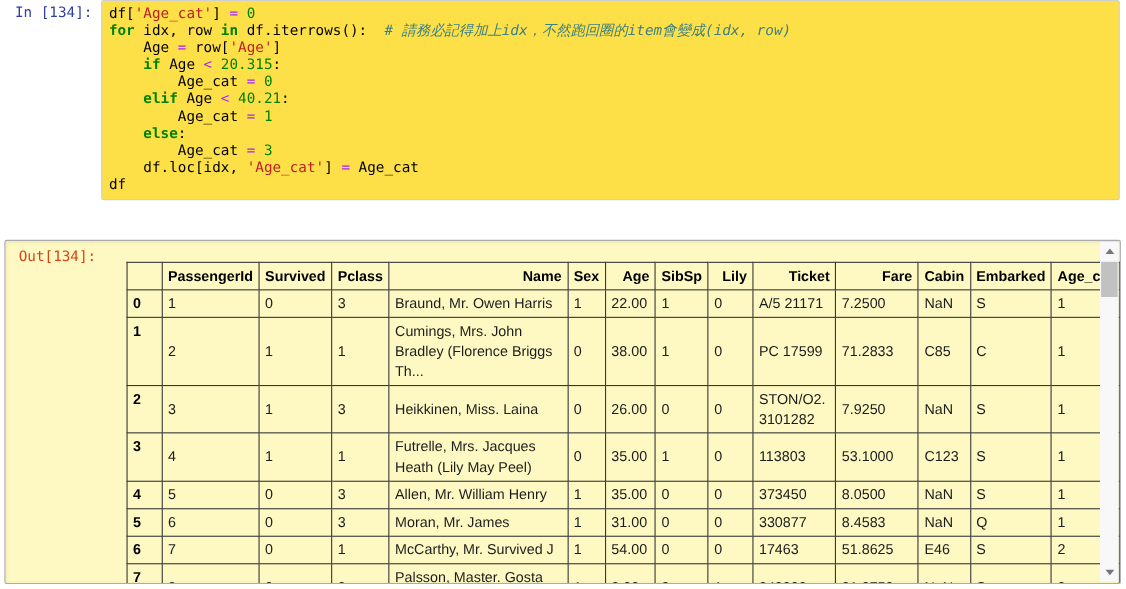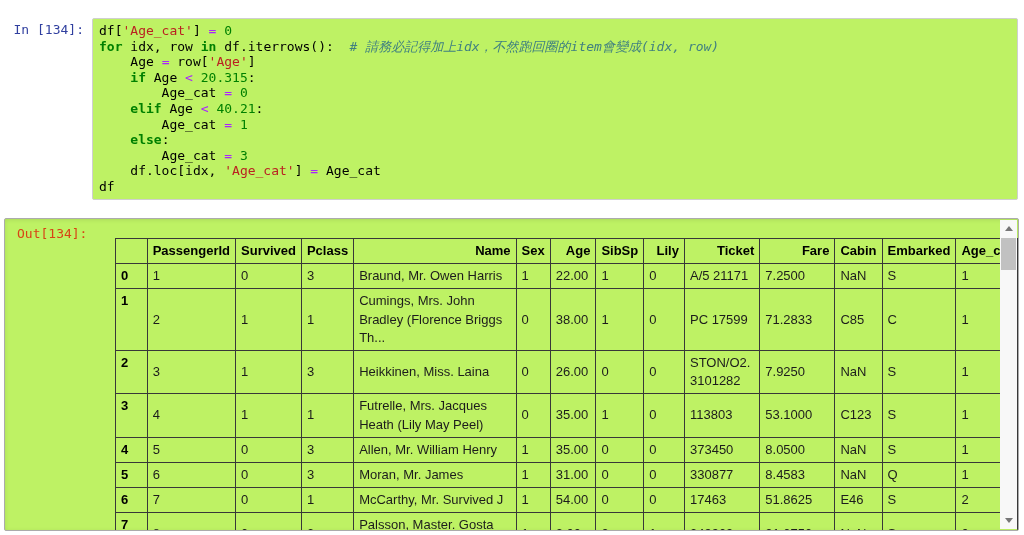--- a/index.html
+++ b/index.html
@@ -1,37 +1,37 @@
 <!DOCTYPE html>
 <html style="--in_prompt: #303F9F; --out_prompt: #D84315; --keyword: #008000; --string: #BA2121; --number: #008000; --operator: #AA22FF; --comment: #408080;"><head>
 <meta charset="utf-8">
 <style>
   * { margin:0; padding:0; box-sizing:border-box; }
   html,body { width:1024px; height:535px; background:#fff; overflow:hidden;
               font-family:"Liberation Sans", sans-serif; }
 
   
-  .cell-row { display:flex; align-items:stretch; margin-top:18px; }
+  .cell-row { display:flex; align-items:stretch; margin-top:0; }
   .prompt-col { width:92px; flex:0 0 92px; text-align:right; padding:4px 8px 0 0;
                 font-family:"DejaVu Sans Mono", monospace; font-size:13px; }
   .in-prompt  { color:var(--in_prompt,#303F9F); white-space:nowrap; }
-  .input-area { flex:1 1 auto; margin-right:6px; background:#bef264;
+  .input-area { flex:1 1 auto; margin-right:6px; background:#fde047;
                 border:1px solid #cfcfcf; border-radius:2px; padding:4px 6px; }
   .code-line  { font-family:"DejaVu Sans Mono", monospace; font-size:13px;
                 line-height:15.6px; white-space:pre; color:#000; }
   .tok-p { color:#000; }
   .tok-k { color:var(--keyword,#008000); font-weight:bold; }
   .tok-s { color:var(--string,#BA2121); }
   .tok-n { color:var(--number,#008000); }
   .tok-o { color:var(--operator,#AA22FF); }
   .tok-c { color:var(--comment,#408080); font-style:italic; }
 
   
   .output-box { position:absolute; left:4px; right:5px; top:218px; bottom:4px;
-                background:#bef264; border:1px solid #ababab; border-radius:2px;
+                background:#fef9c3; border:1px solid #ababab; border-radius:2px;
                 overflow:hidden; box-shadow: inset 0 1px 4px rgba(0,0,0,0.10); }
   .out-prompt { position:absolute; left:12px; top:7px; white-space:nowrap;
                 font-family:"DejaVu Sans Mono", monospace; font-size:13px;
                 color:var(--out_prompt,#D84315); }
   .df-wrap   { margin:19px 0 0 110px; }
   table.dataframe { border-collapse:collapse; table-layout:fixed;
                     font-size:13px; line-height:1.4; color:#1c1c1c; }
   table.dataframe th, table.dataframe td {
       border:1px solid #383838; padding:3px 5px; overflow:hidden; }
   table.dataframe thead th { font-weight:bold; text-align:right; color:#000; }

